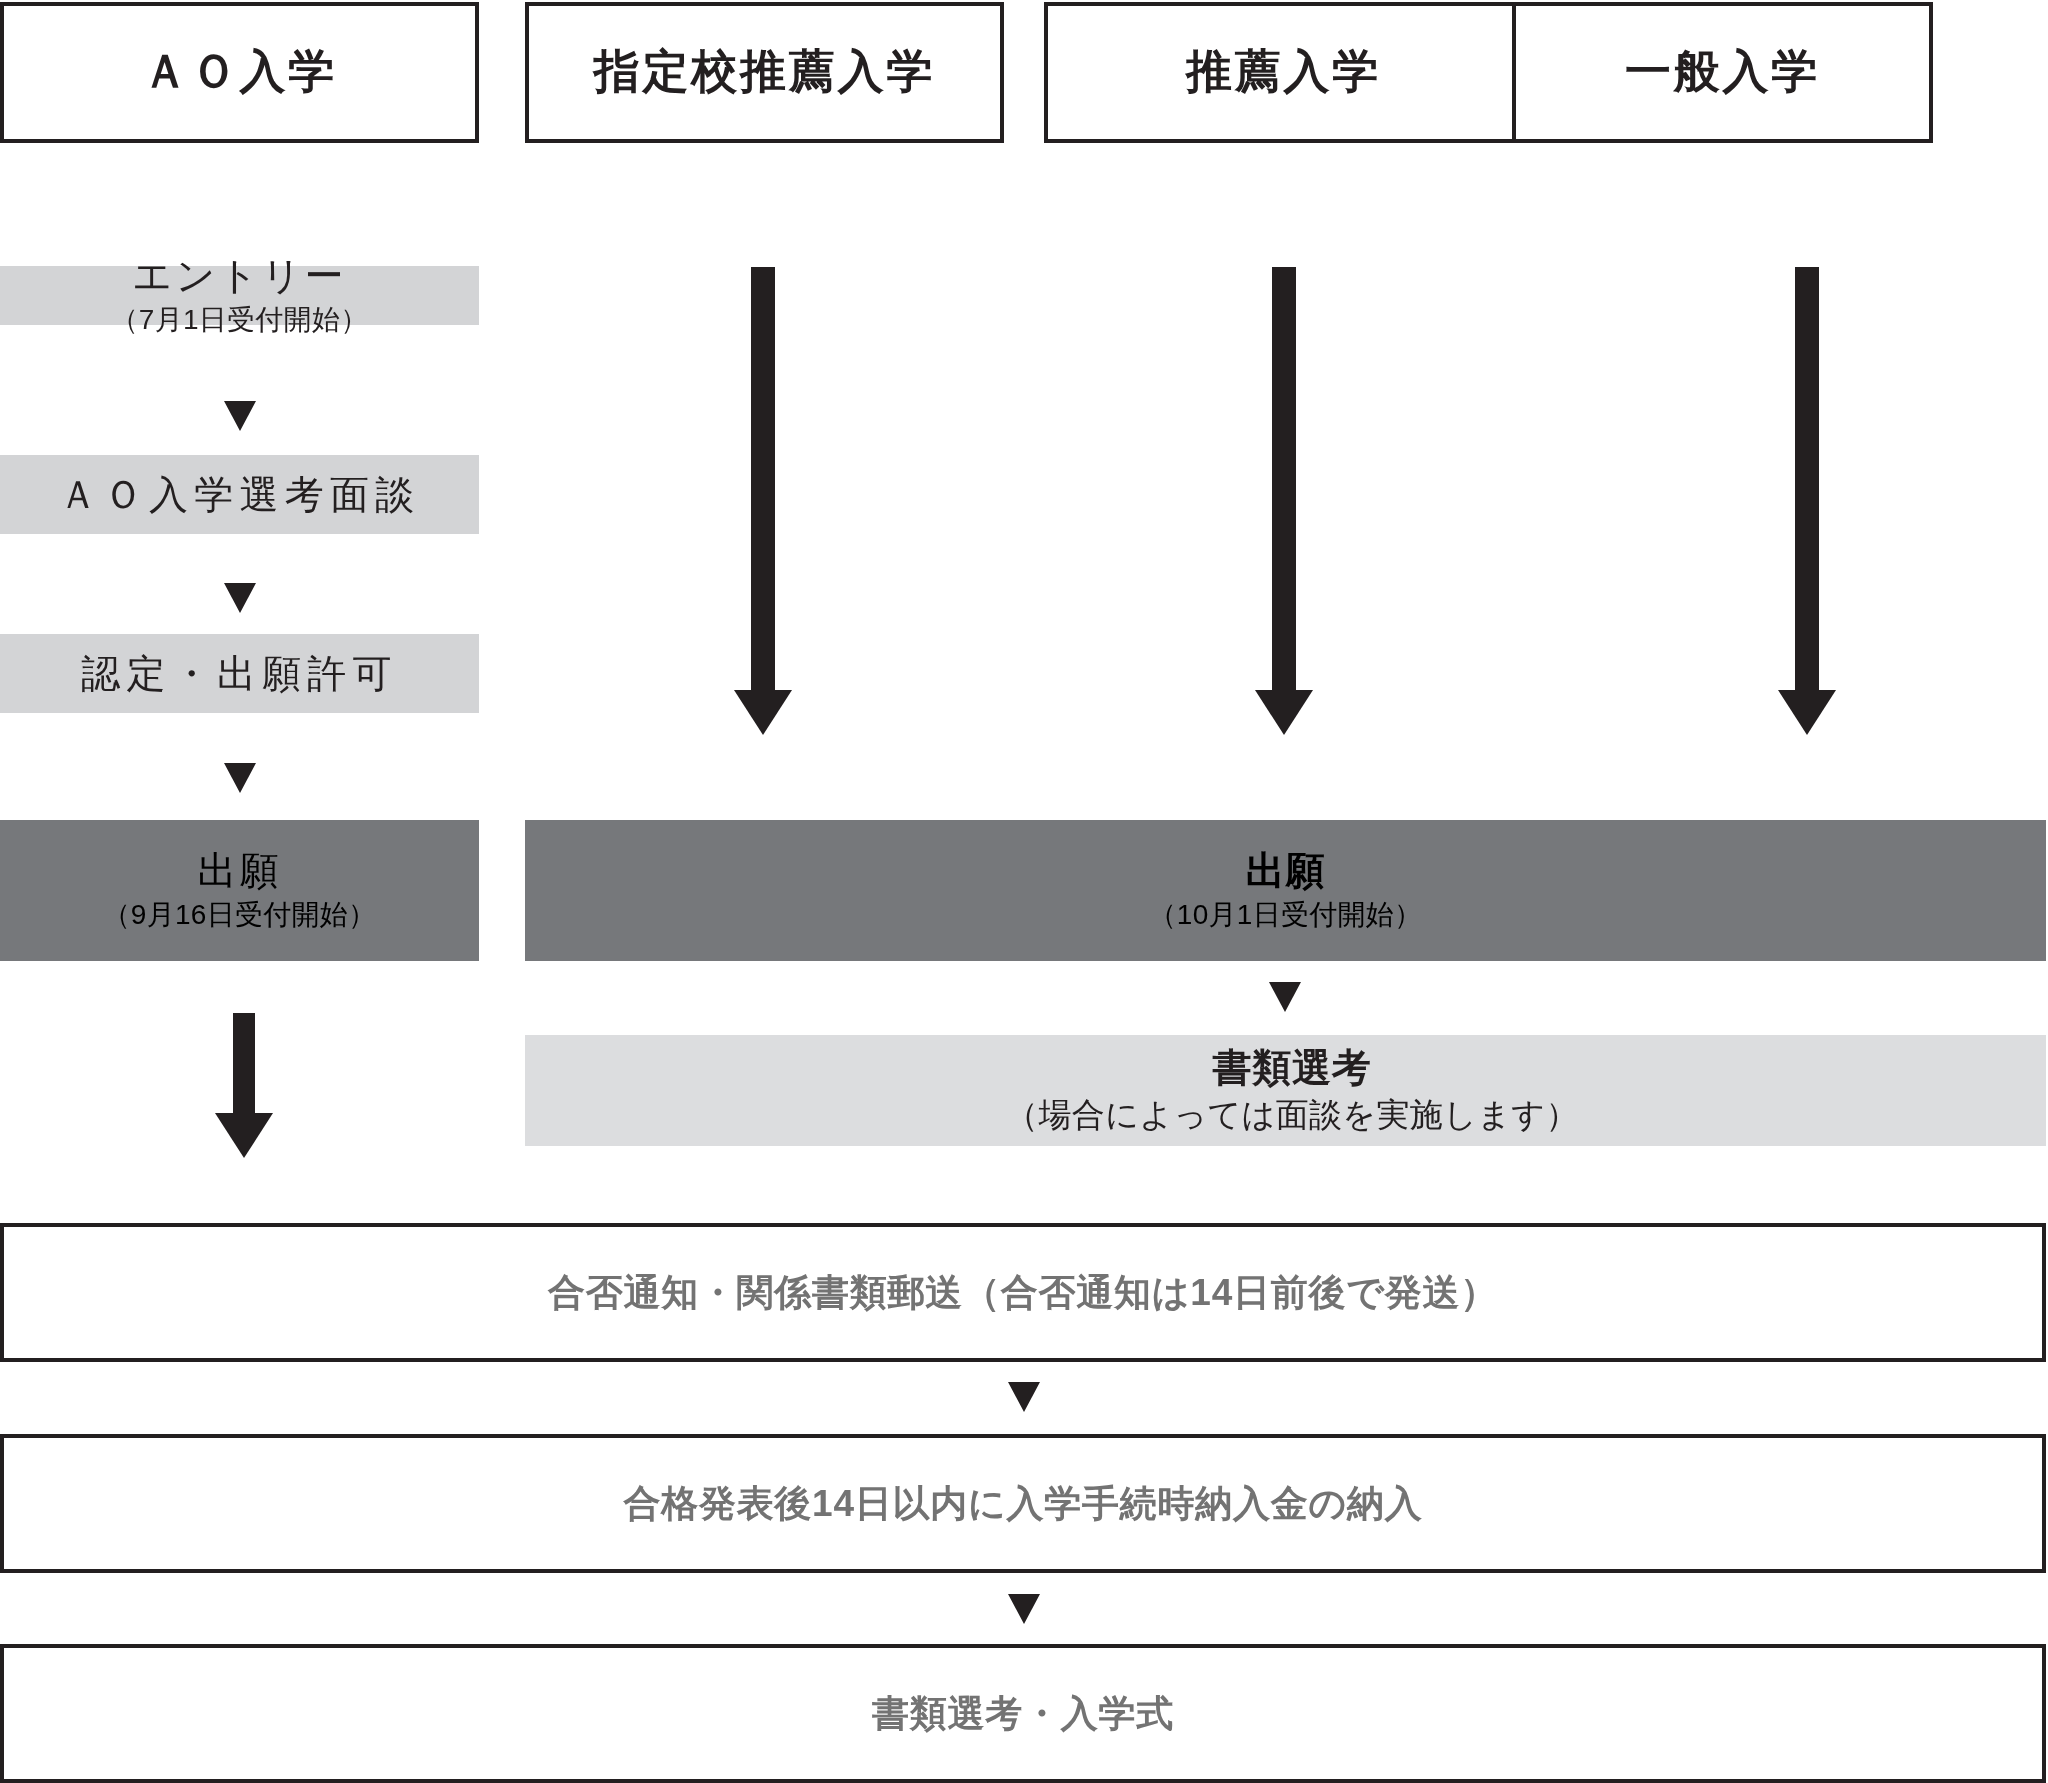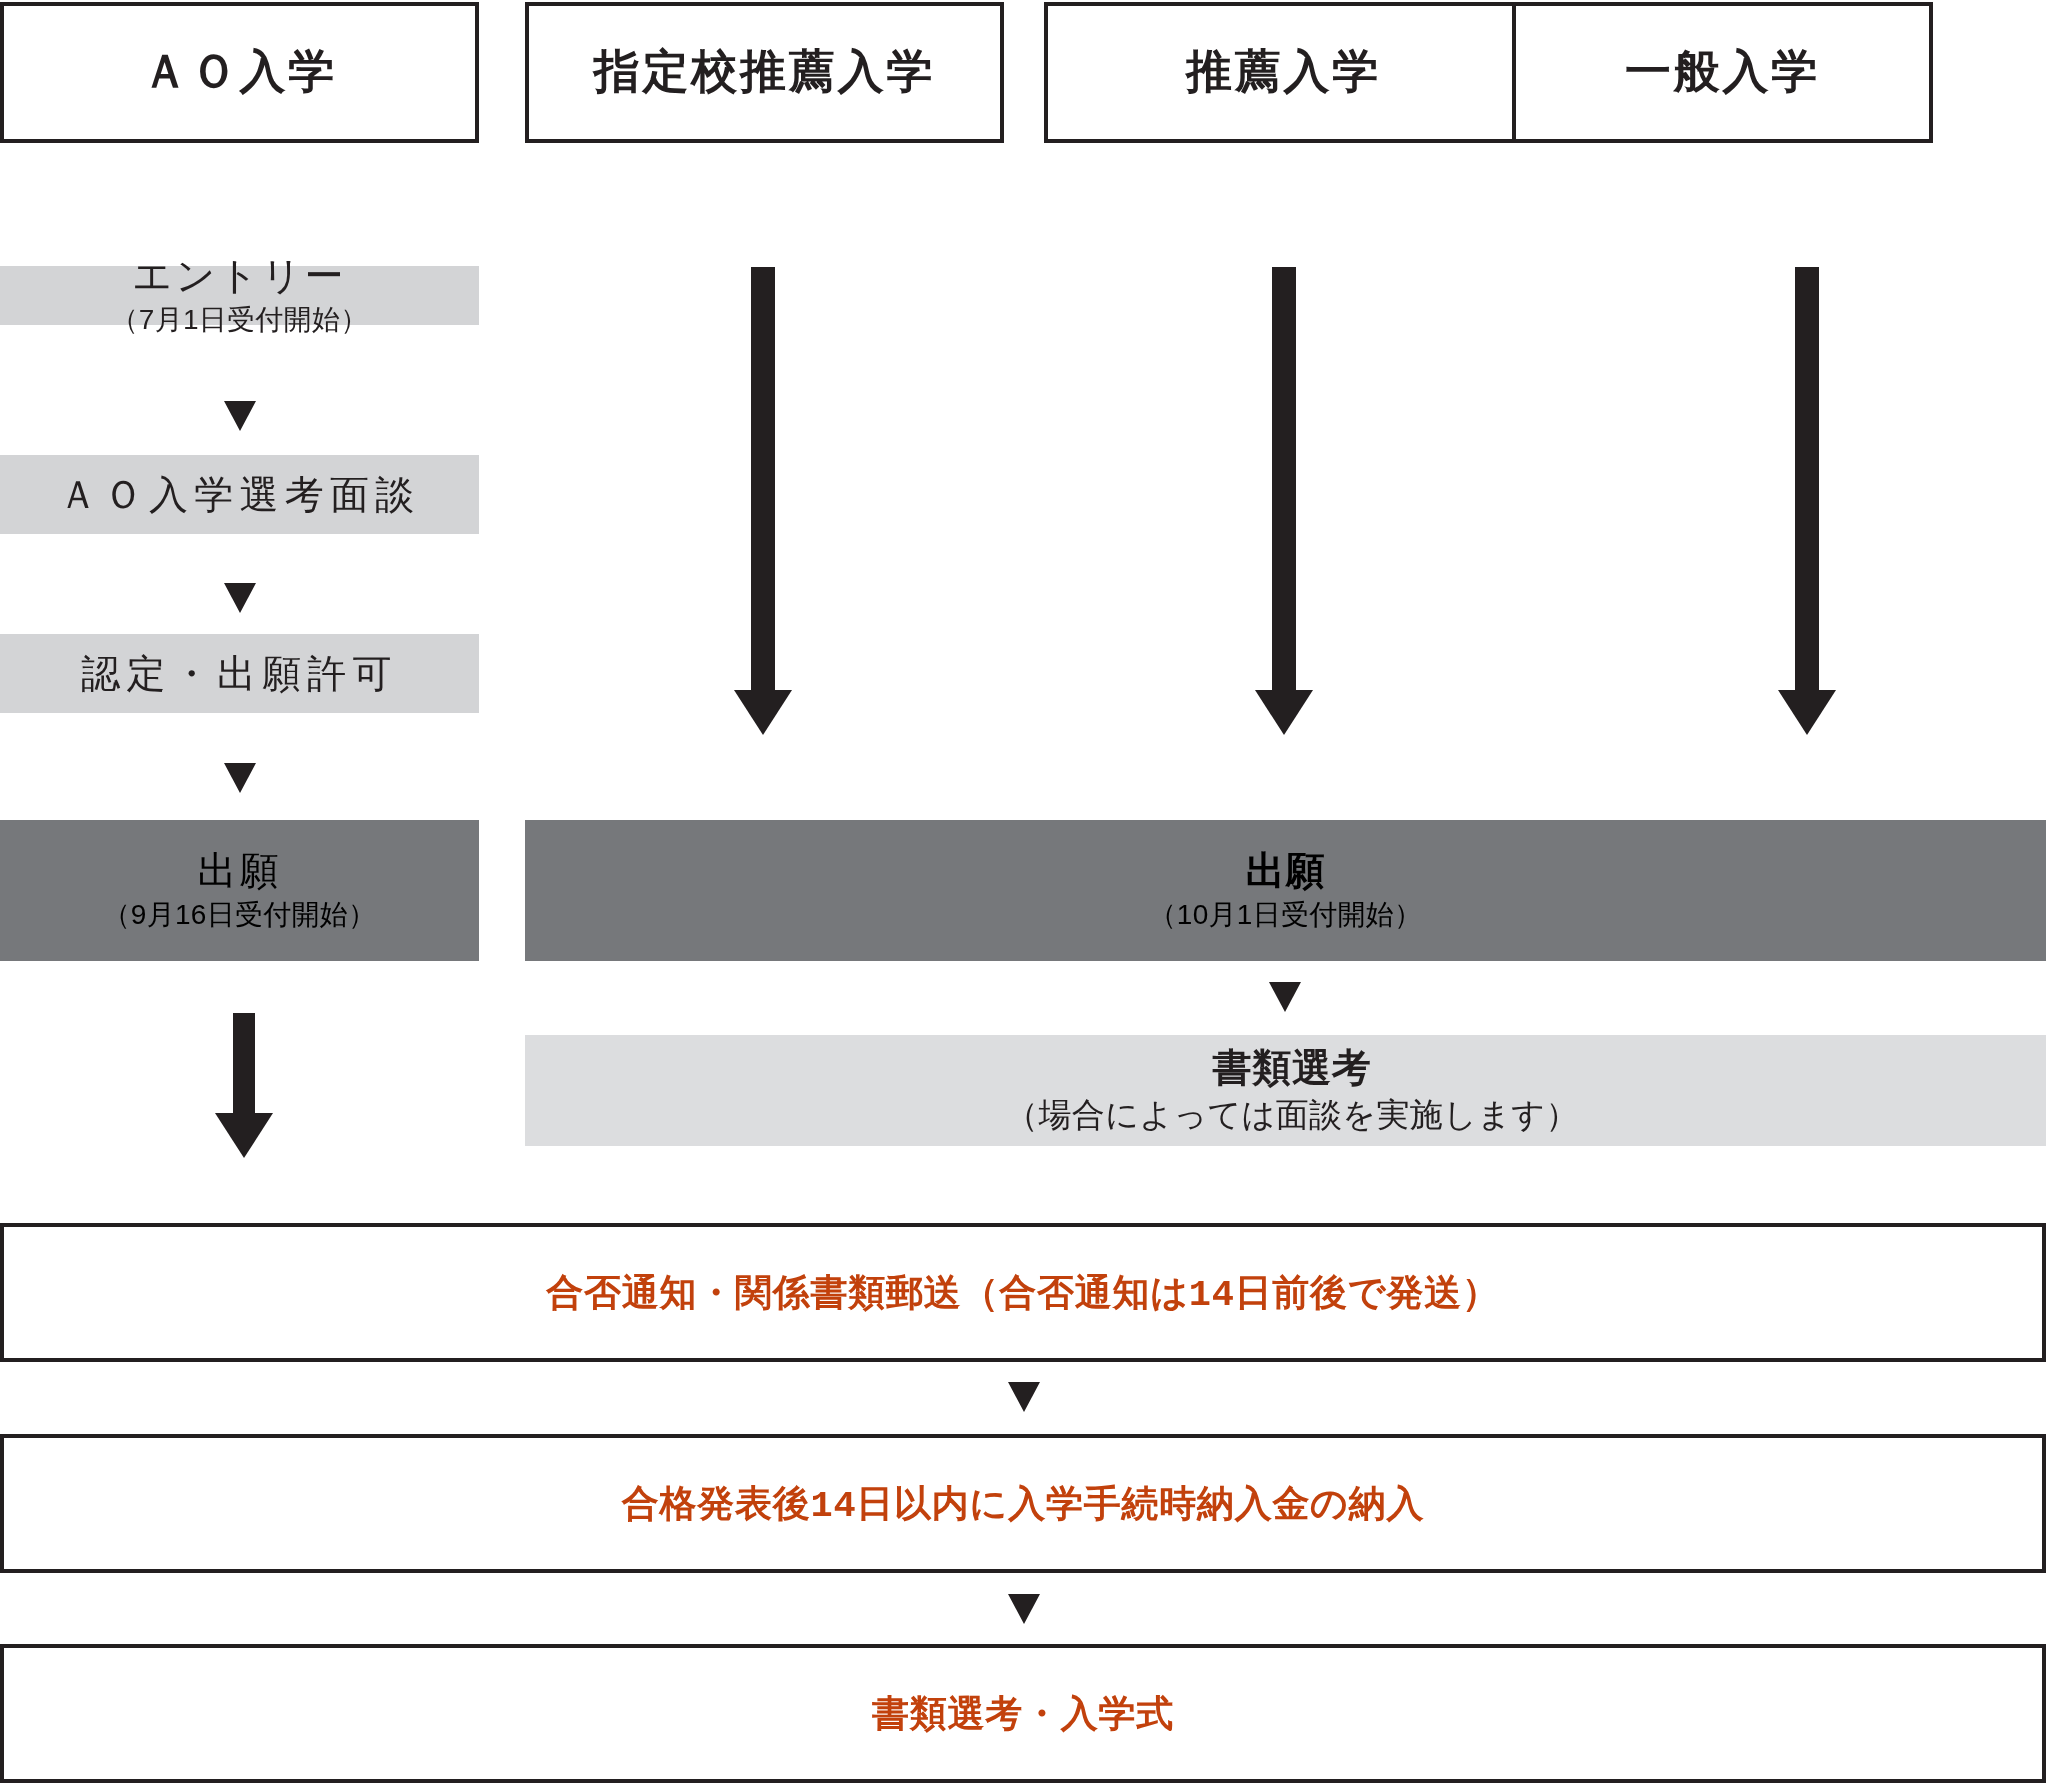--- a/index.html
+++ b/index.html
@@ -62,23 +62,22 @@
     border: 4.6px solid #231f20;
     background: #ffffff;
     display: flex;
     align-items: center;
     justify-content: center;
   }
   .wide-label {
     font-size: 37px;
     font-weight: 700;
     letter-spacing: 0.02em;
-    color: #c2410c;
-    white-space: nowrap;
-    font-family: Liberation Mono, monospace;
+    color: #737373;
+    white-space: nowrap;
   }
 
   .t-main {
     font-size: 39px;
     font-weight: 400;
     letter-spacing: 0.08em;
     line-height: 1.15;
     white-space: nowrap;
   }
   .t-main.bold { font-weight: 700; letter-spacing: 0.02em; }

